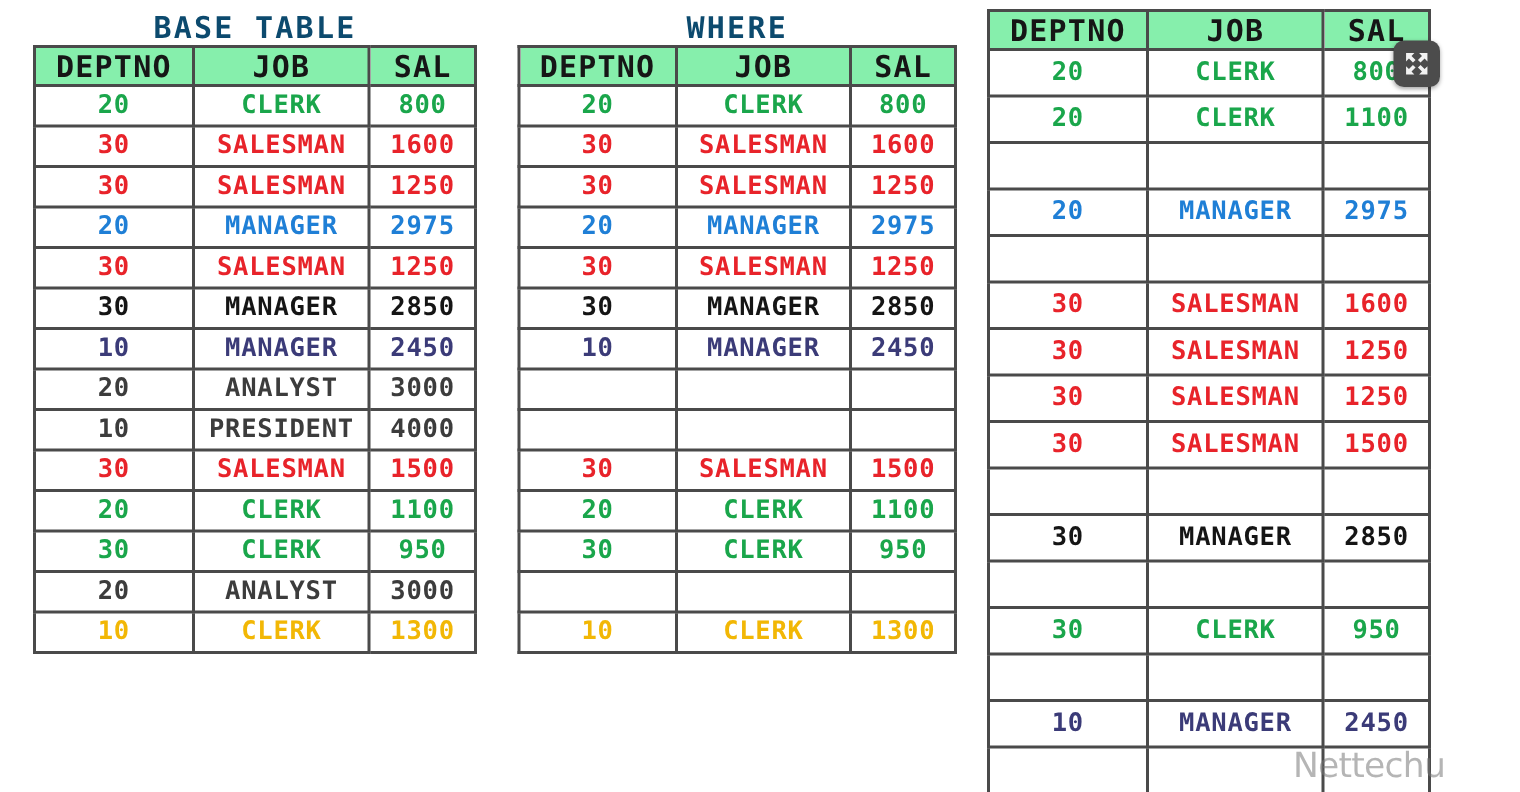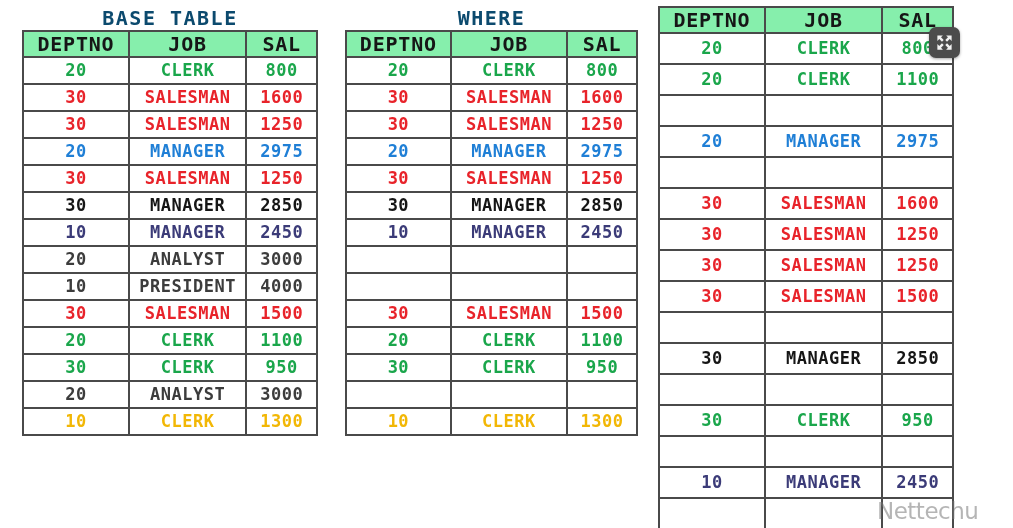--- a/index.html
+++ b/index.html
@@ -114,21 +114,20 @@
     position: absolute;
     left: 862px;
     top: 498px;
     font-family: "DejaVu Sans", "Liberation Sans", sans-serif;
     font-size: 23px;
     font-weight: 400;
     letter-spacing: -0.5px;
     color: rgba(120,120,120,0.55);
     white-space: nowrap;
     pointer-events: none;
-    margin-left: 15px;
   }
 </style>
 </head>
 <body>
 
 <div class="board">
 
   <div class="panel panel-1">
     <div class="panel-title">BASE TABLE</div>
     <table class="grid">

